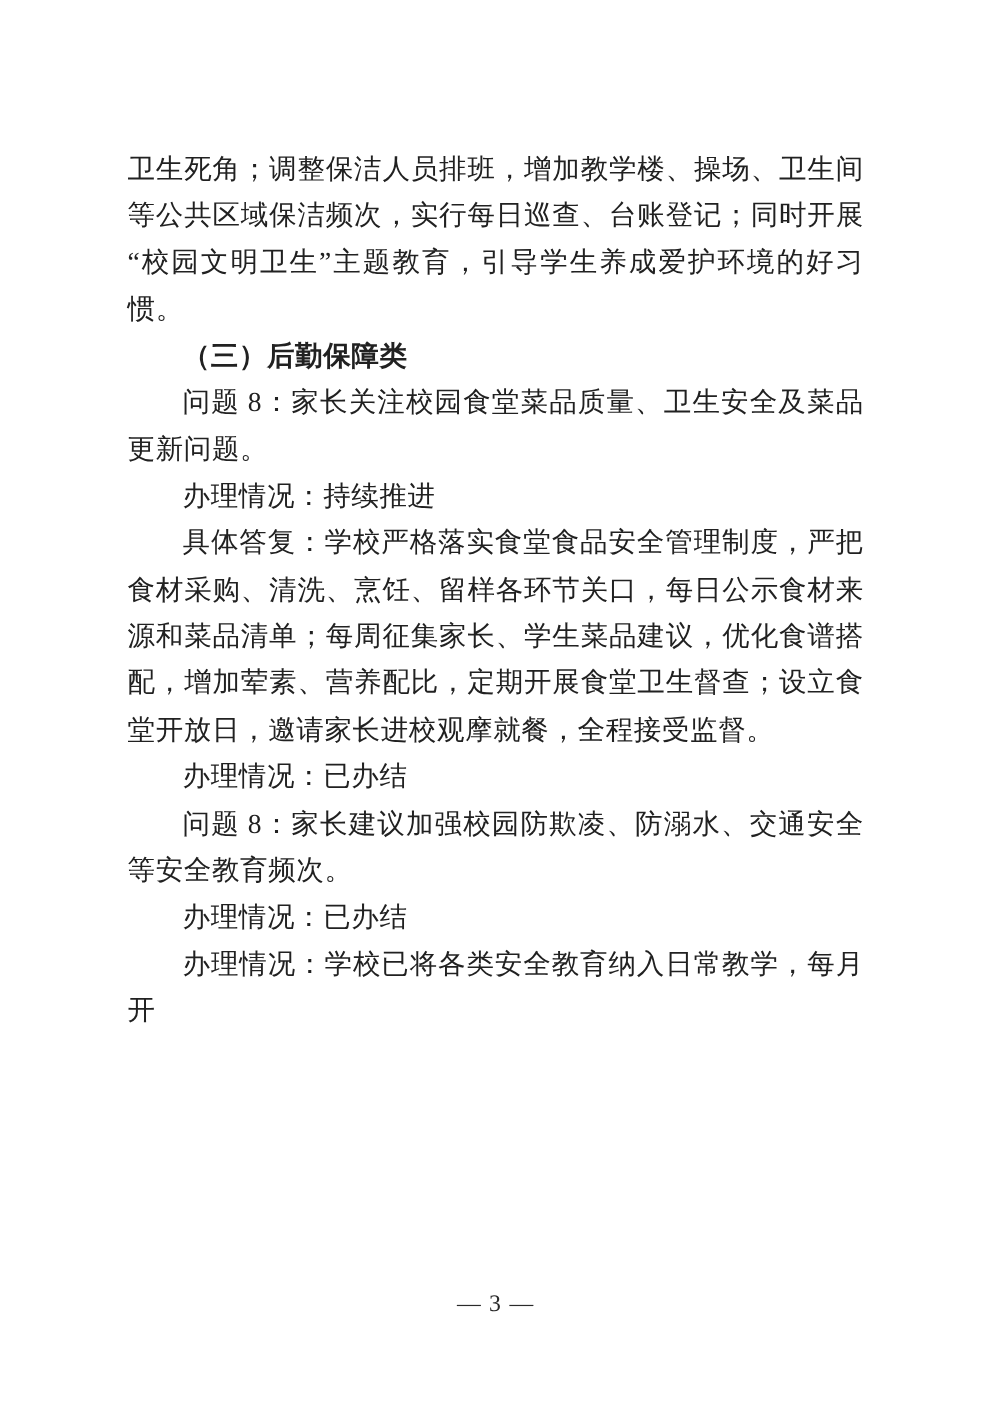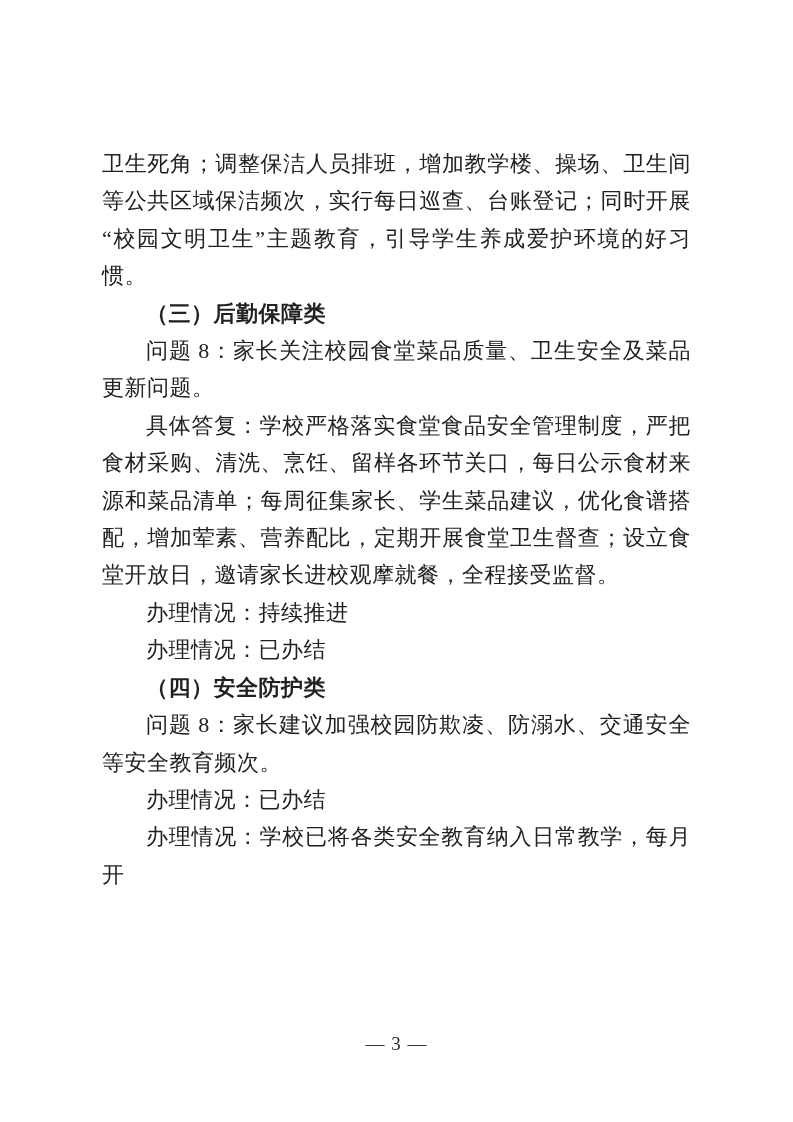--- a/index.html
+++ b/index.html
@@ -26,21 +26,20 @@
     text-align: justify;
     letter-spacing: 0.5px;
   }
   .content p {
     margin: 0;
     padding: 0;
     text-indent: 2em;
   }
   .content p.no-indent {
     text-indent: 0;
-    margin-top: 29px;
   }
   .content p.heading {
     font-weight: bold;
     font-family: Liberation Sans, sans-serif;
   }
   .footer {
     position: absolute;
     top: 1030px;
     left: 0;
     width: 100%;
@@ -52,24 +51,23 @@
   }
 </style>
 </head>
 <body>
 
 <div class="page">
   <div class="content" id="paragraphs">
       <p class="body no-indent">卫生死角；调整保洁人员排班，增加教学楼、操场、卫生间等公共区域保洁频次，实行每日巡查、台账登记；同时开展“校园文明卫生”主题教育，引导学生养成爱护环境的好习惯。</p>
       <p class="heading">（三）后勤保障类</p>
       <p class="body">问题 8：家长关注校园食堂菜品质量、卫生安全及菜品更新问题。</p>
+      <p class="body">办理情况：持续推进</p>
       <p class="body">具体答复：学校严格落实食堂食品安全管理制度，严把食材采购、清洗、烹饪、留样各环节关口，每日公示食材来源和菜品清单；每周征集家长、学生菜品建议，优化食谱搭配，增加荤素、营养配比，定期开展食堂卫生督查；设立食堂开放日，邀请家长进校观摩就餐，全程接受监督。</p>
-      <p class="body">办理情况：持续推进</p>
       <p class="body">办理情况：已办结</p>
-      <p class="heading">（四）安全防护类</p>
       <p class="body">问题 8：家长建议加强校园防欺凌、防溺水、交通安全等安全教育频次。</p>
       <p class="body">办理情况：已办结</p>
       <p class="body">办理情况：学校已将各类安全教育纳入日常教学，每月开</p>
     </div>
   <div class="footer">
     <span>— 3 —</span>
   </div>
 </div>
 
 </body></html>

